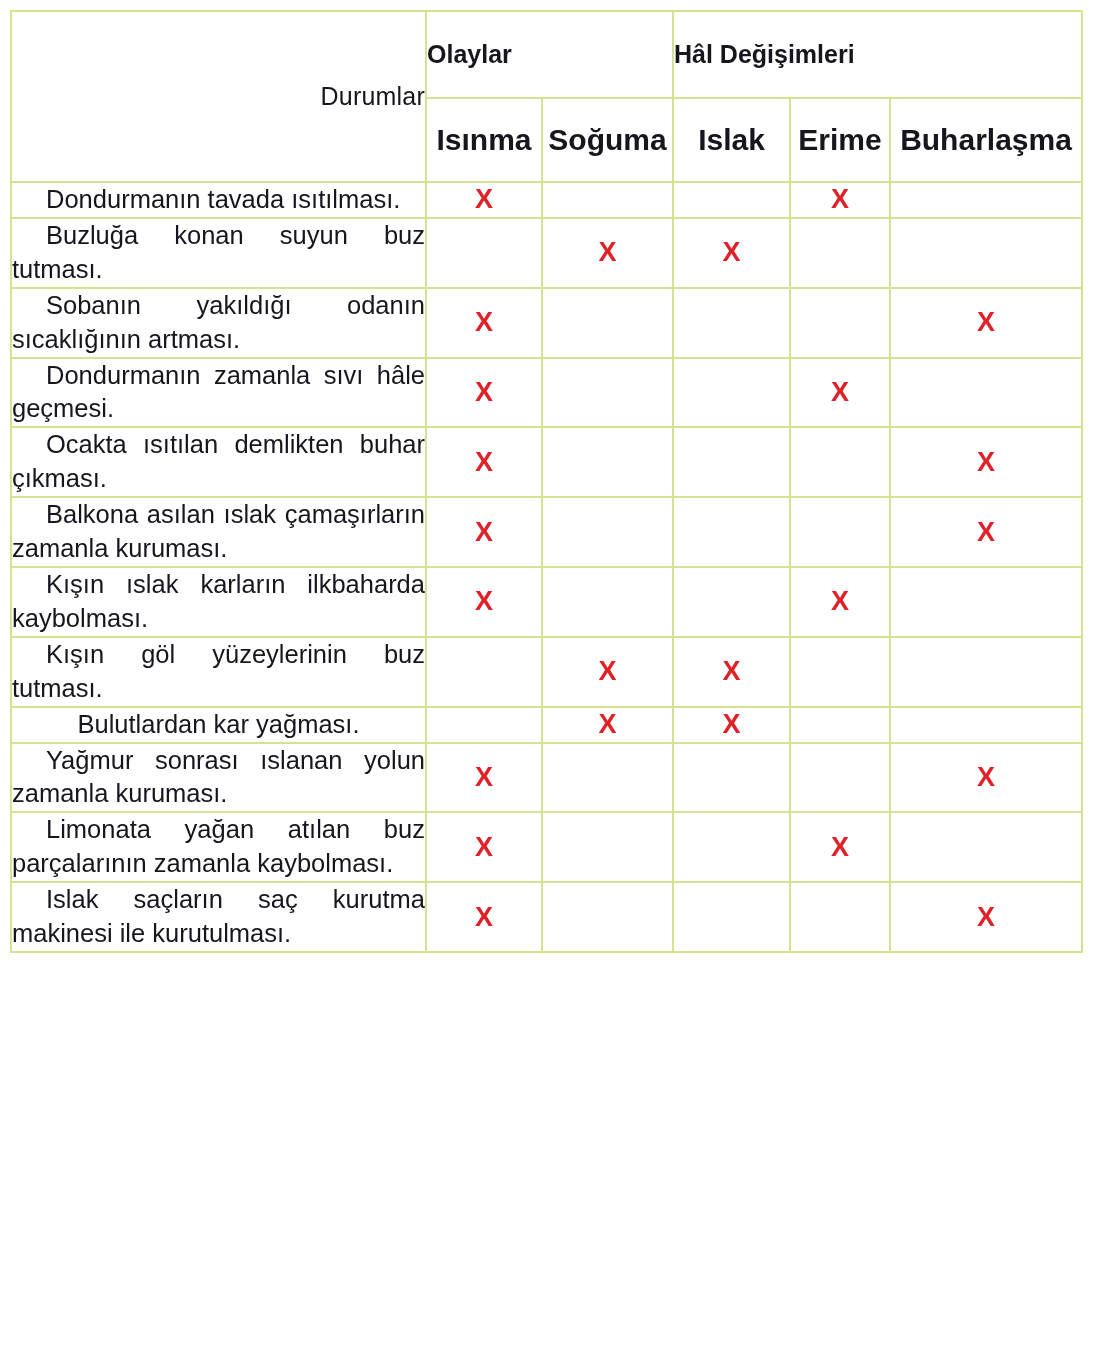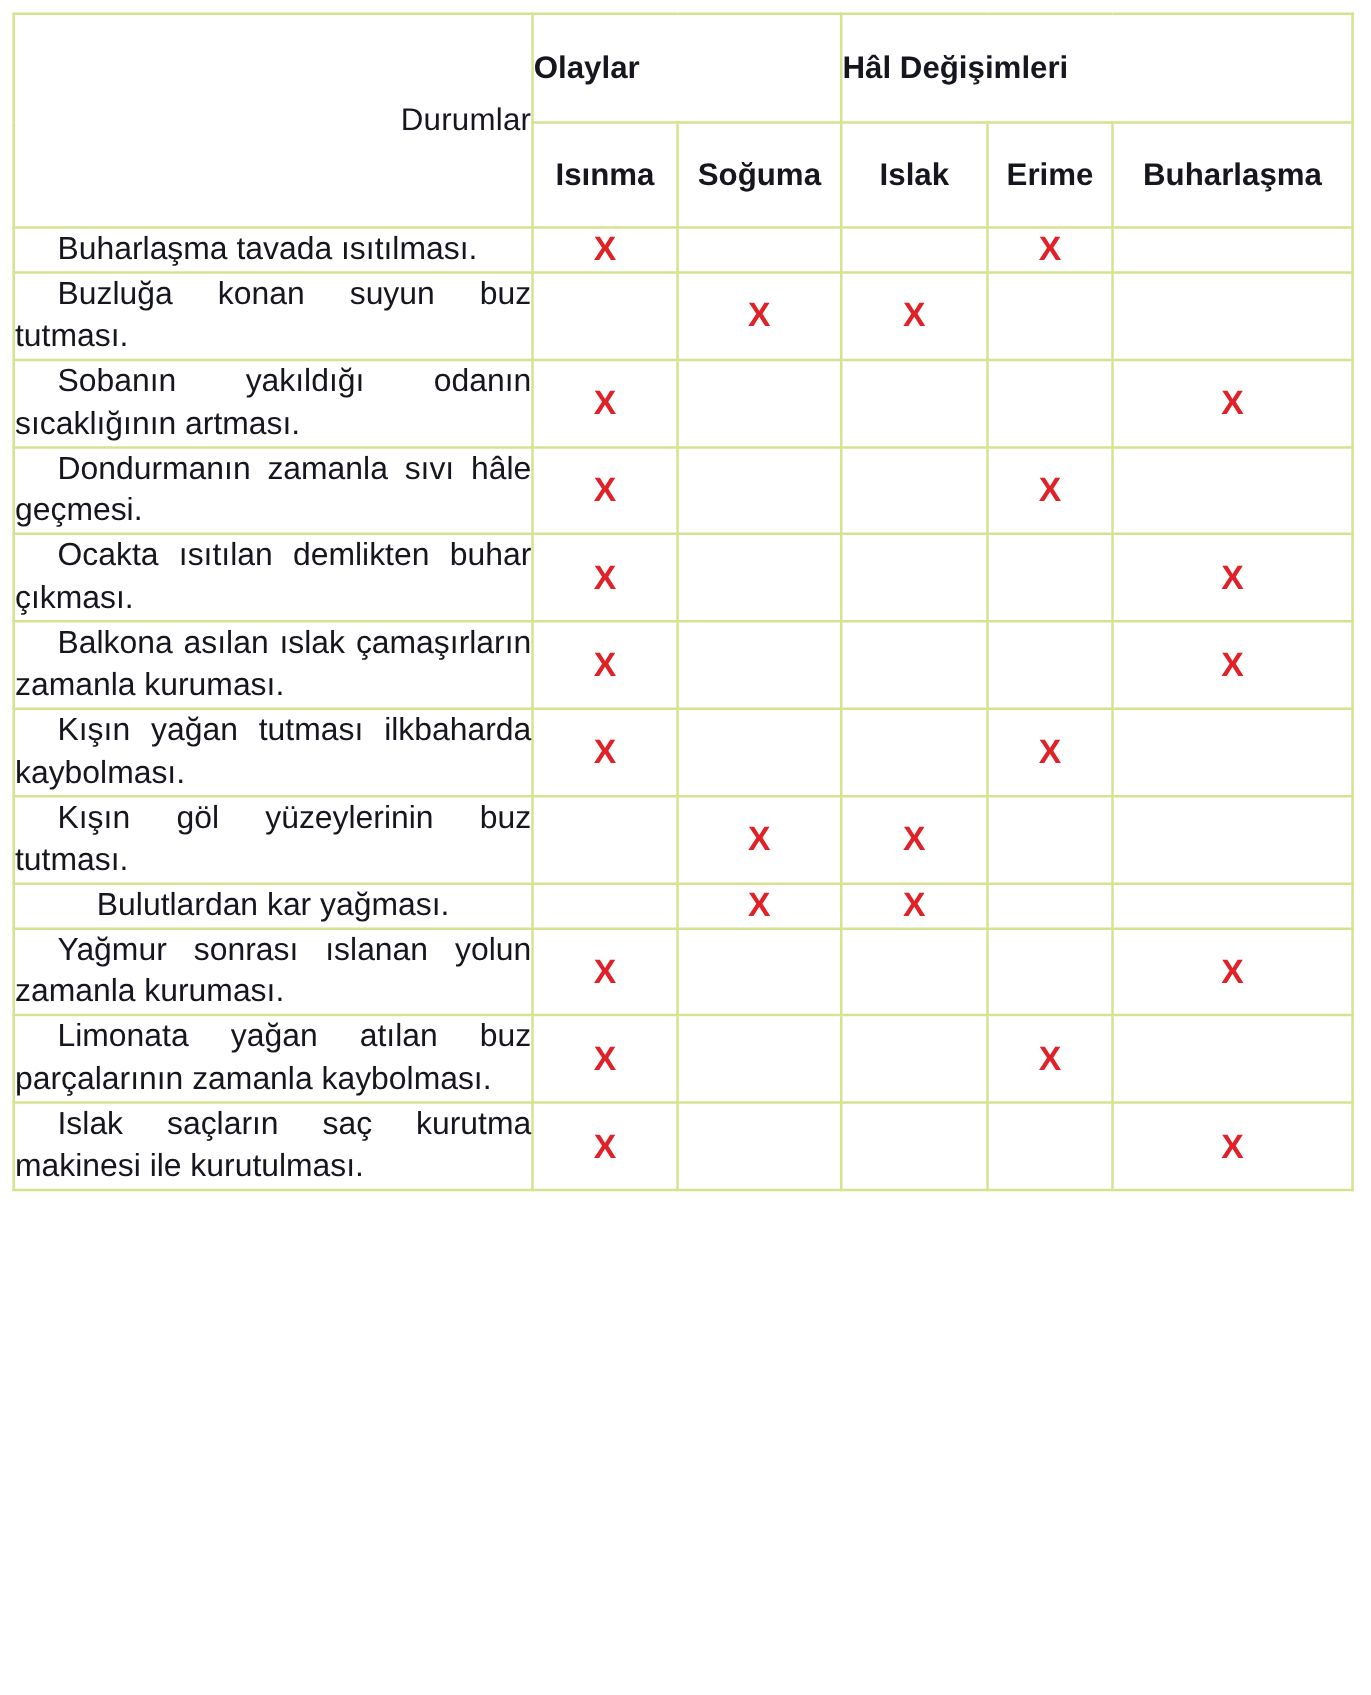--- a/index.html
+++ b/index.html
@@ -53,21 +53,21 @@
   th.group-head {
     text-align: left;
     font-size: 25px;
     font-weight: bold;
     color: #16161f;
     height: 85px;
   }
 
   th.col-head {
     text-align: center;
-    font-size: 25px;
+    font-size: 30px;
     font-weight: bold;
     color: #16161f;
     height: 82px;
     white-space: nowrap;
   }
 
   
   td.situation {
     font-size: 25.5px;
     line-height: 1.33;
@@ -138,21 +138,21 @@
         <th class="col-head">Islak</th>
         <th class="col-head">Erime</th>
         <th class="col-head">Buharlaşma</th>
       </tr>
     </thead>
 
     <tbody id="matrix-body">
 
     <tr>
           <td class="situation">
-            <span class="txt">Buharlaşma tavada ısıtıl­ması.</span>
+            <span class="txt">Dondurmanın tavada ısıtıl­ması.</span>
           </td>
           <td class="mark"><span class="x">X</span></td>
           <td class="mark"><span class="x"></span></td>
           <td class="mark"><span class="x"></span></td>
           <td class="mark"><span class="x">X</span></td>
           <td class="mark"><span class="x"></span></td>
         </tr>
         <tr>
           <td class="situation">
             <span class="txt">Buzluğa konan suyun buz tutması.</span>
@@ -198,21 +198,21 @@
             <span class="txt">Balkona asılan ıslak çama­şırların zamanla kuruması.</span>
           </td>
           <td class="mark"><span class="x">X</span></td>
           <td class="mark"><span class="x"></span></td>
           <td class="mark"><span class="x"></span></td>
           <td class="mark"><span class="x"></span></td>
           <td class="mark"><span class="x">X</span></td>
         </tr>
         <tr>
           <td class="situation">
-            <span class="txt">Kışın yağan tutması ilkba­harda kaybolması.</span>
+            <span class="txt">Kışın ıslak karların ilkba­harda kaybolması.</span>
           </td>
           <td class="mark"><span class="x">X</span></td>
           <td class="mark"><span class="x"></span></td>
           <td class="mark"><span class="x"></span></td>
           <td class="mark"><span class="x">X</span></td>
           <td class="mark"><span class="x"></span></td>
         </tr>
         <tr>
           <td class="situation">
             <span class="txt">Kışın göl yüzeylerinin buz tutması.</span>

